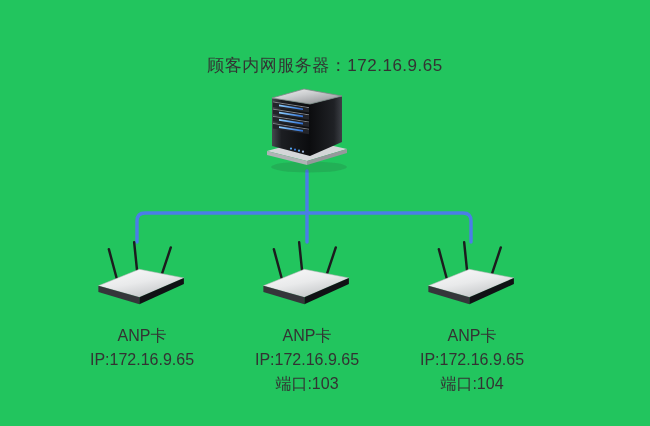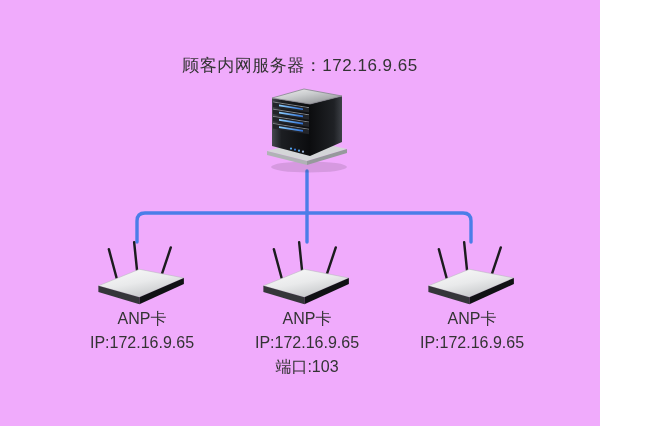--- a/index.html
+++ b/index.html
@@ -1,19 +1,19 @@
 <!DOCTYPE html>
 <html><head>
 <meta charset="utf-8">
 <style>
   html,body{margin:0;padding:0;background:#ffffff;}
   .canvas{
     position:relative;
-    width:600px;height:426px;
-    background:#f0abfc;
+    width:650px;height:426px;
+    background:#22c55e;
     overflow:hidden;
     font-family:"Liberation Sans","DejaVu Sans",sans-serif;
   }
   .title{
     position:absolute;
     top:54px;left:0;width:100%;
     text-align:center;
     font-size:17px;
     font-weight:500;
     color:#333333;
@@ -42,21 +42,21 @@
     display:block;
     margin:6px auto 0 auto;
     width:96px;height:70px;
   }
   .dev-line{
     font-size:16px;
     line-height:24px;
     color:#333333;
     white-space:nowrap;
   }
-  .dev-name{margin-top:1px;}
+  .dev-name{margin-top:18px;}
 </style>
 </head>
 <body>
 
 <div class="canvas">
 
   <div class="title">顾客内网服务器：172.16.9.65</div>
 
   <svg class="connectors" width="650" height="426" viewBox="0 0 650 426">
     <path d="M307 171 L307 242" fill="none" stroke="#4b7de8" stroke-width="3.4" stroke-linecap="round"></path>
@@ -166,15 +166,16 @@
       </defs>
       <line x1="27" y1="52" x2="17" y2="15" stroke="#1c1c1e" stroke-width="2.8" stroke-linecap="round"></line>
       <line x1="50" y1="46" x2="46" y2="7" stroke="#1c1c1e" stroke-width="2.8" stroke-linecap="round"></line>
       <line x1="77" y1="46" x2="88" y2="13" stroke="#1c1c1e" stroke-width="2.8" stroke-linecap="round"></line>
       <polygon points="5,57 52,38 103,48 52,70" fill="url(#rt-top2)" stroke="#b5b7ba" stroke-width="0.6"></polygon>
       <polygon points="5,57 52,70 52,78 5,64" fill="#35363a"></polygon>
       <polygon points="52,70 103,48 103,55 52,78" fill="#101114"></polygon>
     </svg>
     <div class="dev-line dev-name">ANP卡</div>
     <div class="dev-line">IP:172.16.9.65</div>
+    <div class="dev-line">端口:104</div>
   </div>
 
 </div>
 
 </body></html>

